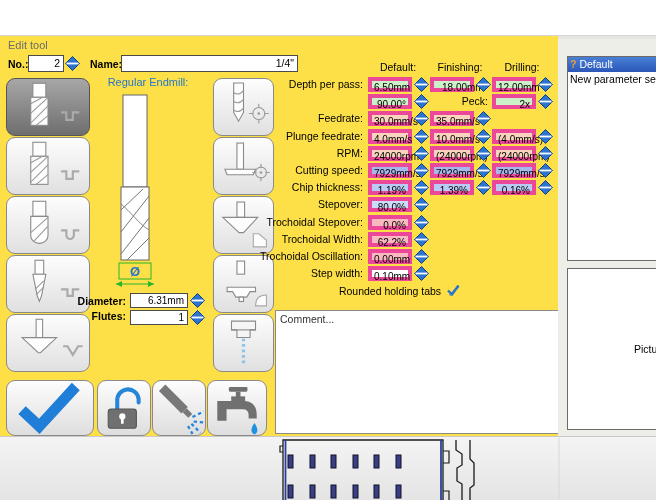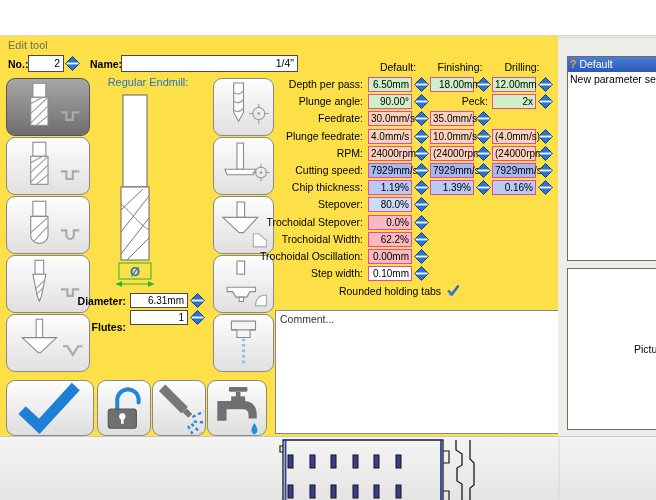--- a/index.html
+++ b/index.html
@@ -3,21 +3,21 @@
 <meta charset="utf-8">
 <style>
   html,body{margin:0;padding:0;}
   #canvas{position:relative;width:656px;height:500px;overflow:hidden;background:#fde047;
           font-family:"Liberation Sans",sans-serif;border-top:1px solid #d6d6d6;box-sizing:border-box;margin-top:35px;}
   .abs{position:absolute;}
   .lbl{position:absolute;font-size:10.5px;line-height:15px;color:#000;white-space:nowrap;font-weight:bold;}
   .title{position:absolute;left:8px;top:3px;font-size:11px;color:#6b6b6b;}
   .field{position:absolute;height:17px;border:1px solid #4a4a4a;background:#fff;box-sizing:border-box;
          font-size:10.5px;line-height:15px;text-align:right;padding:0 3px;white-space:nowrap;}
-  .pfield{position:absolute;width:44px;height:15px;border:1px solid #ec4899;background:#fff;box-sizing:border-box;
+  .pfield{position:absolute;width:44px;height:15px;border:4px solid #ec4899;background:#fff;box-sizing:border-box;
           font-size:10px;line-height:13px;text-align:right;padding:0 2px;white-space:nowrap;}
   .c-green{background:#ccf0c8;} .c-peach{background:#f8d3bd;} .c-blue{background:#a6b8ee;}
   .c-lightblue{background:#b9cbf4;} .c-paleblue{background:#cbdcf8;} .c-pink{background:#f8bac0;} .c-white{background:#fff;}
   .spin{position:absolute;width:15px;height:15px;}
   .plabel{position:absolute;font-size:10.5px;line-height:15px;text-align:right;white-space:nowrap;pointer-events:none;}
   .phead{position:absolute;font-size:10.5px;line-height:14px;text-align:center;white-space:nowrap;}
   .tool-btn{position:absolute;border:1px solid #8a8a8a;border-radius:9px;
             background:linear-gradient(180deg,#fdfdfd,#e0e0e0);box-shadow:inset 0 1px 0 #fff;}
   .tool-btn.selected{background:linear-gradient(180deg,#a7a7a7,#6e6e6e);border-color:#565656;box-shadow:none;}
   .tool-btn svg{width:100%;height:100%;pointer-events:none;display:block;}
@@ -131,21 +131,21 @@
     <text x="32" y="184" text-anchor="middle" font-size="13" font-weight="bold" fill="#2476cc">Ø</text>
     <path d="M13,192 H51" stroke="#2bb52b"></path>
     <path d="M13,192 l6,-3 v6 z M51,192 l-6,-3 v6 z" fill="#2bb52b"></path>
   </svg>
   <div class="lbl" style="left:58px;top:258px;width:68px;text-align:right;">Diameter:</div>
   <div class="field" style="left:130px;top:257px;width:58px;height:15px;line-height:13px;font-size:10px;">6.31mm</div>
   <span class="spin" style="left:190px;top:257px;"><svg width="15" height="15" viewBox="0 0 15 15">
         <polygon points="7.5,0.5 14.5,7.5 7.5,14.5 0.5,7.5" fill="#2b74cf" stroke="#0d3f8e"></polygon>
         <line x1="1.5" y1="7.5" x2="13.5" y2="7.5" stroke="#fff" stroke-width="1.8"></line>
       </svg></span>
-  <div class="lbl" style="left:58px;top:284px;width:68px;text-align:right;">Flutes:</div>
+  <div class="lbl" style="left:58px;top:273px;width:68px;text-align:right;">Flutes:</div>
   <div class="field" style="left:130px;top:274px;width:58px;height:15px;line-height:13px;font-size:10px;">1</div>
   <span class="spin" style="left:190px;top:274px;"><svg width="15" height="15" viewBox="0 0 15 15">
         <polygon points="7.5,0.5 14.5,7.5 7.5,14.5 0.5,7.5" fill="#2b74cf" stroke="#0d3f8e"></polygon>
         <line x1="1.5" y1="7.5" x2="13.5" y2="7.5" stroke="#fff" stroke-width="1.8"></line>
       </svg></span>
 
   <div id="param-grid" class="abs" style="left:240px;top:24px;width:320px;height:222px;">
       <div class="phead" style="left: 123px; top: 0px; width: 70px;">Default:</div>
       <div class="phead" style="left: 185px; top: 0px; width: 70px;">Finishing:</div>
       <div class="phead" style="left: 247px; top: 0px; width: 70px;">Drilling:</div>
@@ -158,21 +158,20 @@
       <div class="pfield c-green" style="left: 190px; top: 17px; padding-left: 8px;">18.00mm</div>
       <span class="spin" style="left: 236px; top: 17px;"><svg width="15" height="15" viewBox="0 0 15 15">
           <polygon points="7.5,0.5 14.5,7.5 7.5,14.5 0.5,7.5" fill="#2b74cf" stroke="#0d3f8e"></polygon>
           <line x1="1.5" y1="7.5" x2="13.5" y2="7.5" stroke="#fff" stroke-width="1.8"></line>
         </svg></span>
       <div class="pfield c-green" style="left: 252px; top: 17px;">12.00mm</div>
       <span class="spin" style="left: 298px; top: 17px;"><svg width="15" height="15" viewBox="0 0 15 15">
           <polygon points="7.5,0.5 14.5,7.5 7.5,14.5 0.5,7.5" fill="#2b74cf" stroke="#0d3f8e"></polygon>
           <line x1="1.5" y1="7.5" x2="13.5" y2="7.5" stroke="#fff" stroke-width="1.8"></line>
         </svg></span>
-      <div class="plabel" style="left: 0px; top: 34.2px; width: 123px;">Plunge angle:</div>
       <div class="pfield c-green" style="left: 128px; top: 34.2px;">90.00°</div>
       <span class="spin" style="left: 174px; top: 34.2px;"><svg width="15" height="15" viewBox="0 0 15 15">
           <polygon points="7.5,0.5 14.5,7.5 7.5,14.5 0.5,7.5" fill="#2b74cf" stroke="#0d3f8e"></polygon>
           <line x1="1.5" y1="7.5" x2="13.5" y2="7.5" stroke="#fff" stroke-width="1.8"></line>
         </svg></span>
       <div class="plabel" style="left: 0px; top: 34.2px; width: 248px;">Peck:</div>
       <div class="pfield c-green" style="left: 252px; top: 34.2px;">2x</div>
       <span class="spin" style="left: 298px; top: 34.2px;"><svg width="15" height="15" viewBox="0 0 15 15">
           <polygon points="7.5,0.5 14.5,7.5 7.5,14.5 0.5,7.5" fill="#2b74cf" stroke="#0d3f8e"></polygon>
           <line x1="1.5" y1="7.5" x2="13.5" y2="7.5" stroke="#fff" stroke-width="1.8"></line>

